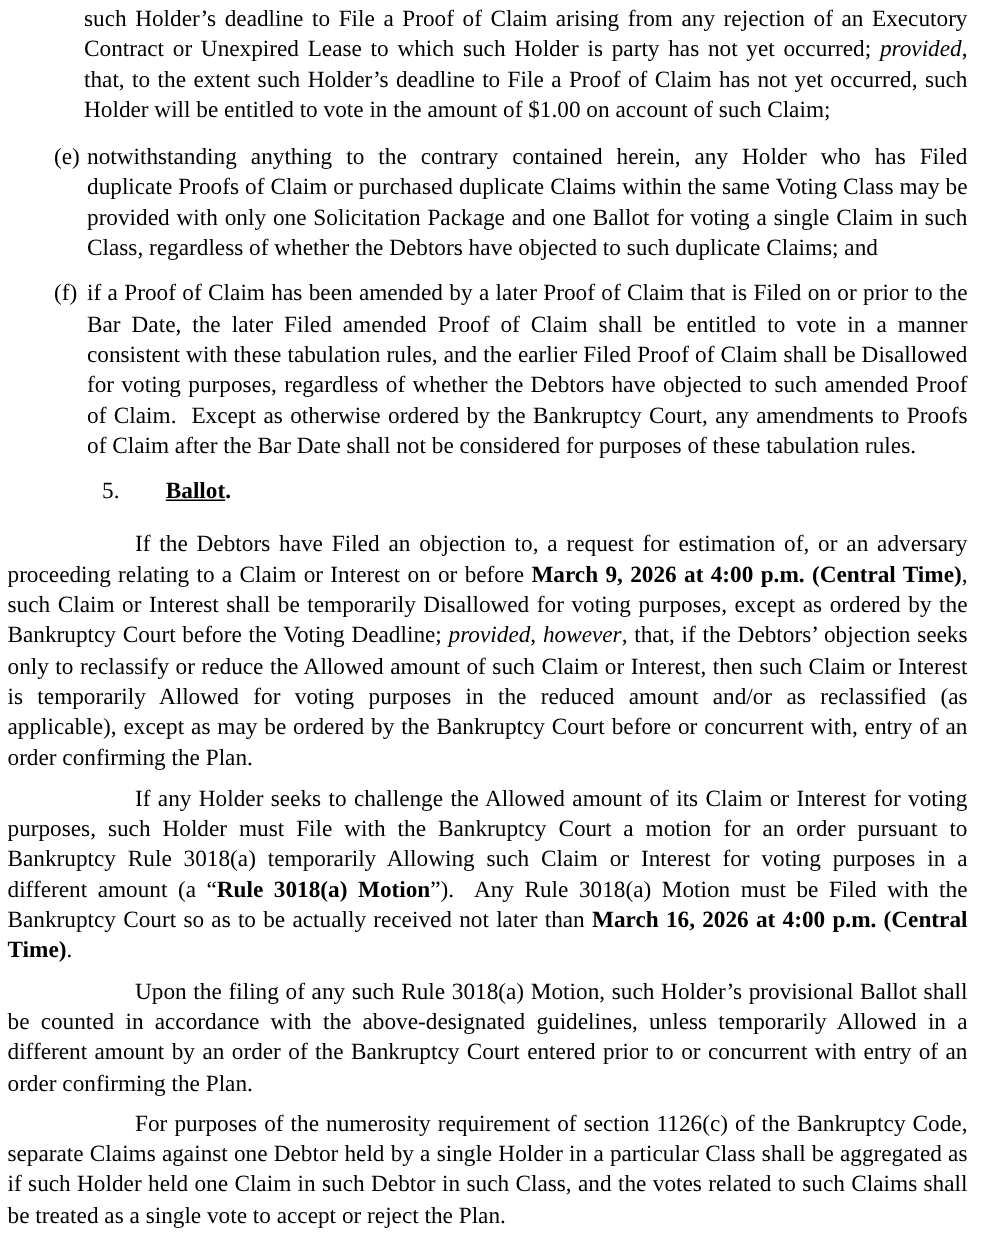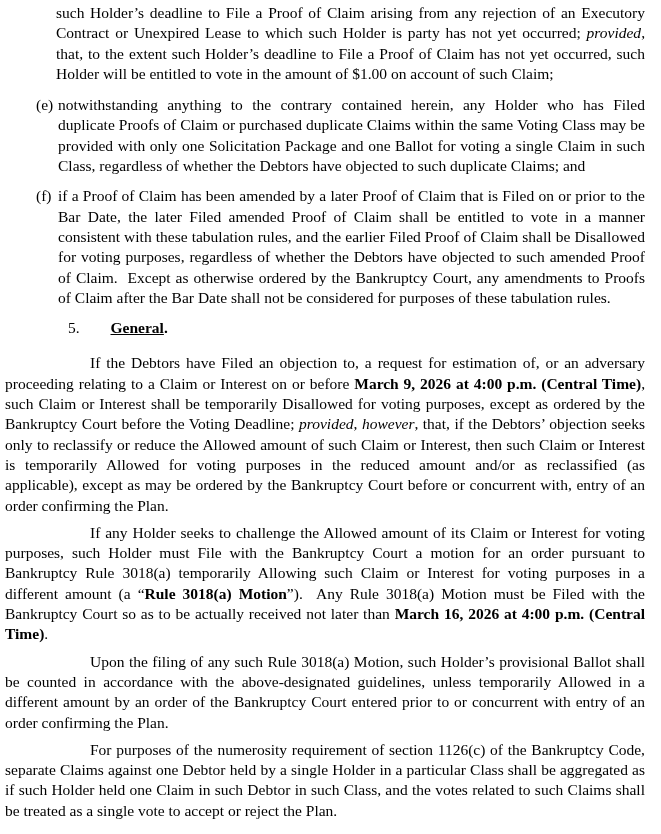--- a/index.html
+++ b/index.html
@@ -41,21 +41,21 @@
     <p class="li-body just"><span>notwithstanding anything to the contrary contained herein, any Holder who has Filed duplicate Proofs of Claim or purchased duplicate Claims within the same Voting Class may be provided with only one Solicitation Package and one Ballot for voting a single Claim in such Class, regardless of whether the Debtors have objected to such duplicate Claims; and</span></p>
   </div>
 
   <div class="li">
     <span class="marker">(f)</span>
     <p class="li-body just"><span>if a Proof of Claim has been amended by a later Proof of Claim that is Filed on or prior to the Bar Date, the later Filed amended Proof of Claim shall be entitled to vote in a manner consistent with these tabulation rules, and the earlier Filed Proof of Claim shall be Disallowed for voting purposes, regardless of whether the Debtors have objected to such amended Proof of Claim.  Except as otherwise ordered by the Bankruptcy Court, any amendments to Proofs of Claim after the Bar Date shall not be considered for purposes of these tabulation rules.</span></p>
   </div>
 
   <div class="heading">
     <span class="h-num">5.</span>
-    <span class="h-title"><span class="run-bu">General</span><span class="run-b">.</span></span>
+    <span class="h-title"><span class="run-bu">Ballot</span><span class="run-b">.</span></span>
   </div>
 
   <p class="para just"><span>If the Debtors have Filed an objection to, a request for estimation of, or an adversary proceeding relating to a Claim or Interest on or before </span><span class="run-b">March 9, 2026 at 4:00 p.m. (Central Time)</span><span>, such Claim or Interest shall be temporarily Disallowed for voting purposes, except as ordered by the Bankruptcy Court before the Voting Deadline; </span><span class="run-i">provided</span><span>, </span><span class="run-i">however</span><span>, that, if the Debtors’ objection seeks only to reclassify or reduce the Allowed amount of such Claim or Interest, then such Claim or Interest is temporarily Allowed for voting purposes in the reduced amount and/or as reclassified (as applicable), except as may be ordered by the Bankruptcy Court before or concurrent with, entry of an order confirming the Plan.</span></p>
 
   <p class="para just"><span>If any Holder seeks to challenge the Allowed amount of its Claim or Interest for voting purposes, such Holder must File with the Bankruptcy Court a motion for an order pursuant to Bankruptcy Rule 3018(a) temporarily Allowing such Claim or Interest for voting purposes in a different amount (a “</span><span class="run-b">Rule 3018(a) Motion</span><span>”).  Any Rule 3018(a) Motion must be Filed with the Bankruptcy Court so as to be actually received not later than </span><span class="run-b">March 16, 2026 at 4:00 p.m. (Central Time)</span><span>.</span></p>
 
   <p class="para just"><span>Upon the filing of any such Rule 3018(a) Motion, such Holder’s provisional Ballot shall be counted in accordance with the above-designated guidelines, unless temporarily Allowed in a different amount by an order of the Bankruptcy Court entered prior to or concurrent with entry of an order confirming the Plan.</span></p>
 
   <p class="para just"><span>For purposes of the numerosity requirement of section 1126(c) of the Bankruptcy Code, separate Claims against one Debtor held by a single Holder in a particular Class shall be aggregated as if such Holder held one Claim in such Debtor in such Class, and the votes related to such Claims shall be treated as a single vote to accept or reject the Plan.</span></p>
 

